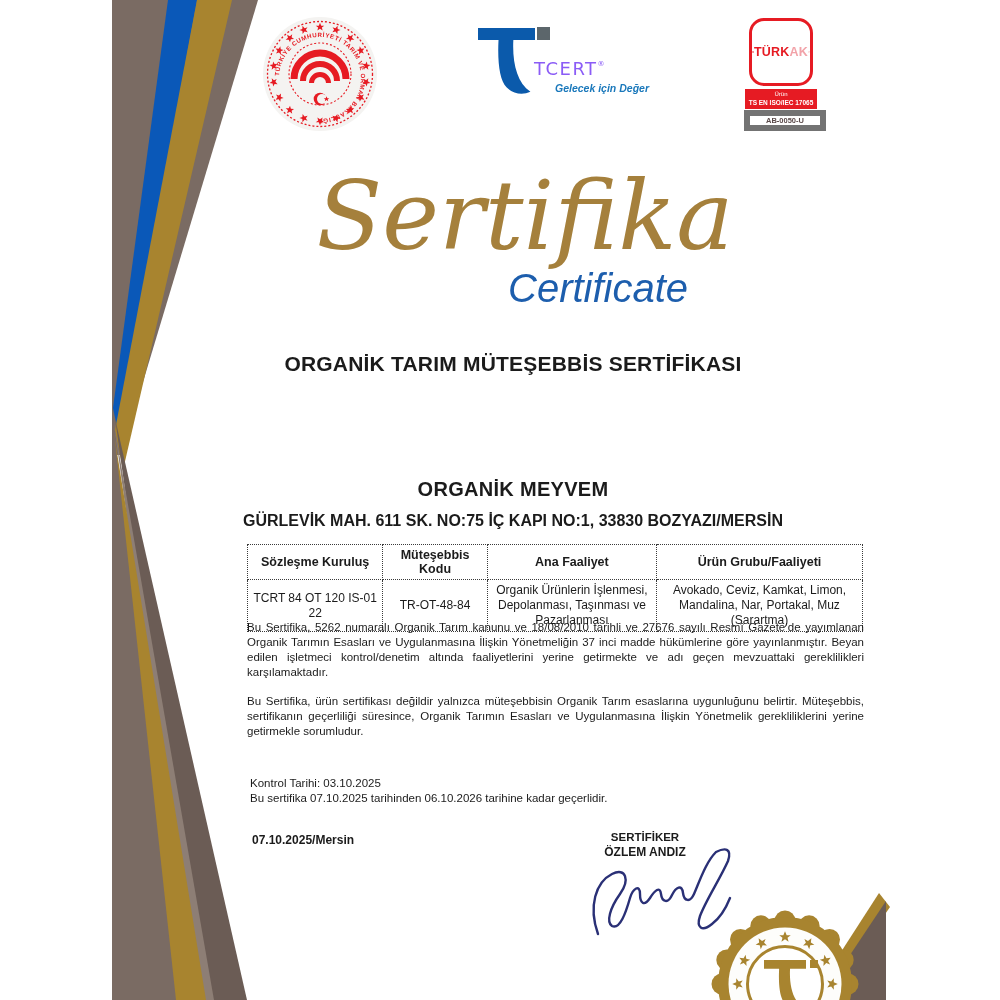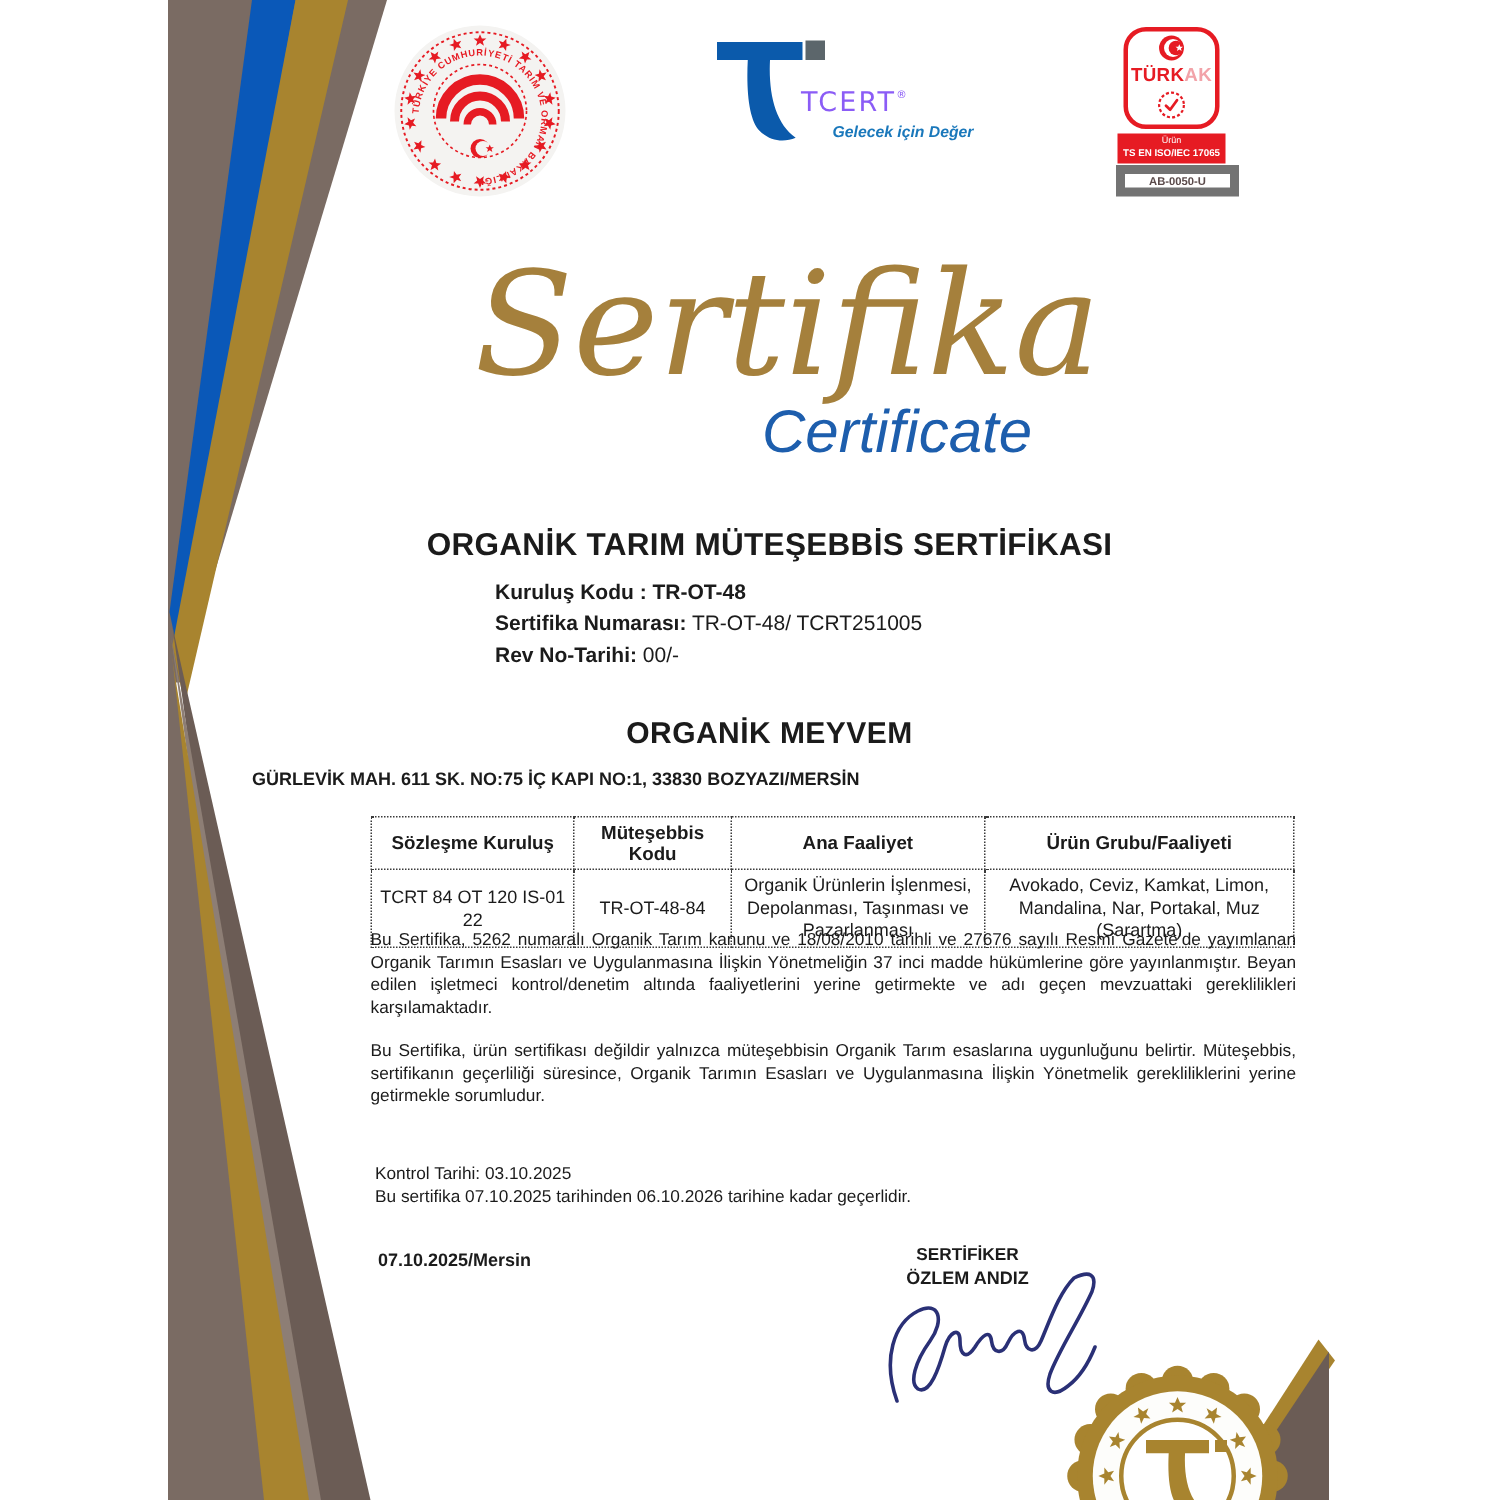--- a/index.html
+++ b/index.html
@@ -11,42 +11,42 @@
   svg{display:block;}
 
   
   .ministry-logo{left:262px;top:15px;width:116px;height:118px;}
   .tcert-logo{left:470px;top:20px;width:180px;height:85px;}
   .tcert-wordmark{position:absolute;left:64px;top:38px;font-size:18px;letter-spacing:1.5px;color:#8b5cf6;font-family:"DejaVu Sans",sans-serif;}
   .tcert-reg{font-size:7px;vertical-align:9px;letter-spacing:0;}
   .tcert-tagline{position:absolute;left:85px;top:62px;font-size:10.5px;font-style:italic;font-weight:bold;color:#1a78bb;white-space:nowrap;}
   .turkak-logo{left:744px;top:18px;width:74px;text-align:center;}
   .turkak-frame{width:58px;height:58px;margin:0 auto;border:3px solid #e61b23;border-radius:15px;
-    display:flex;flex-direction:column;align-items:center;justify-content:space-between;padding:2px 0;}
+    display:flex;flex-direction:row;align-items:center;justify-content:space-between;padding:2px 0;}
   .turkak-word{font-size:12.5px;font-weight:bold;color:#e61b23;letter-spacing:.2px;line-height:1;}
   .turkak-word .lt{color:#f2a3a9;}
   .turkak-redbox{width:72px;margin:3px auto 0;background:#e61b23;color:#fff;padding:2px 0 2px;line-height:1.25;}
   .turkak-scope{font-size:6px;}
   .turkak-standard{font-size:6.5px;font-weight:bold;}
   .turkak-whitebox{width:70px;margin:1px auto 0;border:6px solid #737373;color:#5a4a4a;font-size:7.5px;font-weight:bold;line-height:1.3;}
 
   
   .script-main{left:285px;top:168px;width:480px;text-align:center;
     font-family:"DejaVu Serif",serif;font-style:italic;font-size:96px;line-height:1;color:#a5803c;white-space:nowrap;}
   .script-sub{left:508px;top:268px;width:230px;text-align:left;
     font-family:Liberation Sans, sans-serif;font-style:italic;font-size:40px;line-height:1;color:#1d5ead;white-space:nowrap;}
 
   
   .cert-title{left:168px;top:352px;width:690px;text-align:center;font-size:21px;font-weight:bold;letter-spacing:.2px;}
   .meta{left:330px;top:384px;font-size:14px;line-height:21px;}
   .meta .lbl{font-weight:bold;}
   .meta .val{font-weight:normal;}
   .meta .row0 .val{font-weight:bold;}
   .company{left:168px;top:478px;width:690px;text-align:center;font-size:20px;font-weight:bold;letter-spacing:.3px;}
-  .address{left:168px;top:512px;width:690px;text-align:left;font-size:12px;font-weight:bold;}
+  .address{left:168px;top:512px;width:690px;text-align:center;font-size:16px;font-weight:bold;}
 
   
   .cert-table{left:247px;top:544px;width:616px;}
   table{border-collapse:collapse;width:100%;}
   th,td{border:1.5px dotted #3a3a3a;text-align:center;vertical-align:middle;}
   th{font-size:12.5px;font-weight:bold;padding:3px 2px;}
   td{font-size:12px;padding:3px 4px;line-height:1.25;}
   col.c1{width:22%;} col.c2{width:17%;} col.c3{width:27.5%;} col.c4{width:33.5%;}
 
   
@@ -203,34 +203,20 @@
       <div class="turkak-standard">TS EN ISO/IEC 17065</div>
     </div>
     <div class="turkak-whitebox">AB-0050-U</div>
   </div>
 
   <div class="abs script-main">Sertifika</div>
   <div class="abs script-sub">Certificate</div>
 
   <div class="abs cert-title">ORGANİK TARIM MÜTEŞEBBİS SERTİFİKASI</div>
 
-  <div class="abs meta">
-    <div class="row0">
-      <span class="lbl">Kuruluş Kodu :</span>
-      <span class="val">TR-OT-48</span>
-    </div>
-    <div>
-      <span class="lbl">Sertifika Numarası:</span>
-      <span class="val">TR-OT-48/ TCRT251005</span>
-    </div>
-    <div>
-      <span class="lbl">Rev No-Tarihi:</span>
-      <span class="val">00/-</span>
-    </div>
-  </div>
 
   <div class="abs company">ORGANİK MEYVEM</div>
   <div class="abs address">GÜRLEVİK MAH. 611 SK. NO:75 İÇ KAPI NO:1, 33830 BOZYAZI/MERSİN</div>
 
   <div class="abs cert-table">
     <table>
       <colgroup>
           <col class="c1">
           <col class="c2">
           <col class="c3">

